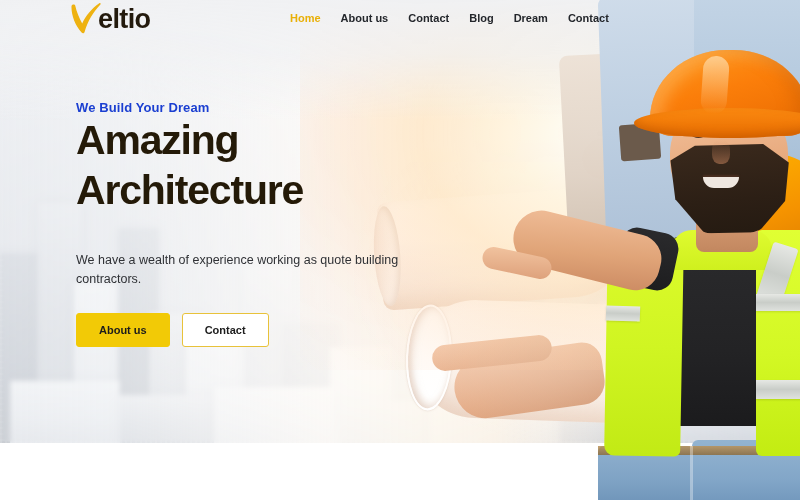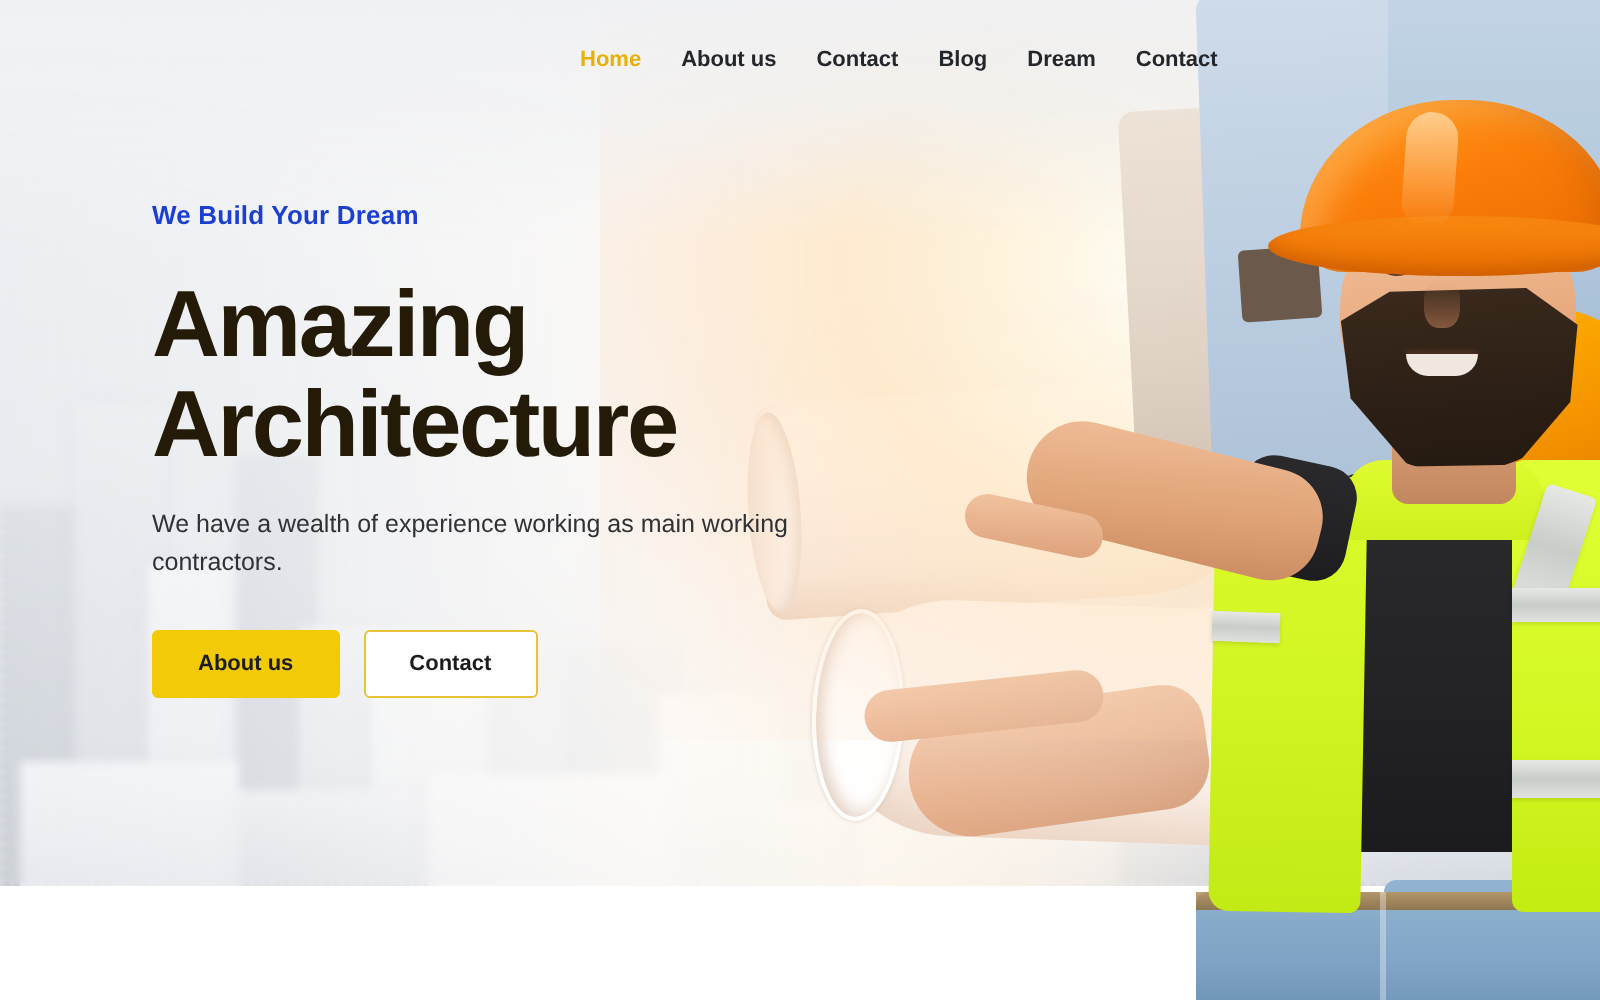--- a/index.html
+++ b/index.html
@@ -271,44 +271,43 @@
     display:flex; align-items:center; z-index:40;
   }
   .logo { position:absolute; left:68px; top:2px; display:flex; align-items:center; height:34px; }
   .logo-v { width:34px; height:32px; display:block; }
   .logo-text {
     font-size:27px; font-weight:bold; color:#231a0d; letter-spacing:-.6px;
     margin-left:-4px; line-height:1;
   }
   .nav-links {
     position:absolute; left:290px; top:0; height:36px;
-    display:flex; align-items:flex-end; gap:20px;
+    display:flex; align-items:center; gap:20px;
   }
   .nav-link {
     font-size:11px; font-weight:bold; color:#23262b;
     text-decoration:none; white-space:nowrap; cursor:pointer;
   }
   .nav-link.active { color:#e9b007; }
   .quote-btn {
     position:absolute; left:656px; top:6px;
     background:#f2ca06; color:#1c1c1c;
     font-size:11px; font-weight:bold;
     padding:8px 18px; border:none; border-radius:4px; cursor:pointer;
     white-space:nowrap;
   }
 
   
   .hero-copy { position:absolute; left:76px; top:100px; width:360px; z-index:30; }
   .eyebrow {
     font-size:13px; font-weight:bold; color:#1b3fd1; letter-spacing:.1px;
-    margin-bottom:22px;
   }
   .hero-title {
-    font-size:47px; line-height:50px; font-weight:bold;
-    color:#241a08; letter-spacing:-1.2px; margin:0 0 16px 0;
+    font-size:41px; line-height:50px; font-weight:bold;
+    color:#241a08; letter-spacing:-1.2px; margin:0 0 36px 0;
   }
   .hero-title span { display:block; }
   .hero-sub {
     font-size:12.5px; line-height:19px; color:#2f3135;
     width:330px; margin-bottom:24px;
   }
   .hero-btns { display:flex; gap:12px; }
   .btn {
     font-size:11px; font-weight:bold; border-radius:3px; cursor:pointer;
     padding:10px 22px; white-space:nowrap;
@@ -371,21 +370,21 @@
 
     <div class="flare"></div>
     <div class="top-fade"></div>
 
     <div class="hero-copy">
       <div class="eyebrow">We Build Your Dream</div>
       <h1 class="hero-title">
         <span>Amazing</span>
         <span>Architecture</span>
       </h1>
-      <p class="hero-sub">We have a wealth of experience working as main working contractors.</p>
+      <p class="hero-sub">We have a wealth of experience working as quote building contractors.</p>
       <div class="hero-btns">
         <button class="btn btn-primary">About us</button>
         <button class="btn btn-ghost">Contact</button>
       </div>
     </div>
   </section>
 
   <div class="worker">
     <div class="w-bg-apron"></div>
     <div class="w-bg-shirt-l"></div>
@@ -417,20 +416,26 @@
     <div class="w-eye l"></div>
     <div class="w-eye r"></div>
     <div class="w-helmet"></div>
 
     <div class="w-arm-tee"></div>
     <div class="w-arm"></div>
     <div class="w-finger"></div>
   </div>
 
   <nav class="nav">
+    <div class="logo">
+      <svg class="logo-v" viewBox="0 0 34 32">
+        <path d="M3.5 3.2 C3.2 12 7 22 13.6 29.6 C14.6 30.8 16.2 30.4 16.6 28.9 C19.6 18.4 25.2 9.2 32.4 1.6 C33.2 0.8 32.3 -0.4 31.3 0.3 C23.6 5.7 17.8 12.6 14.2 20.6 C11.2 14.9 8.6 8.8 7.2 2.6 C6.8 0.9 3.6 1.2 3.5 3.2 Z" fill="#eeb211"></path>
+      </svg>
+      <span class="logo-text">eltio</span>
+    </div>
 
     <div class="nav-links">
       <a class="nav-link active" href="#">Home</a>
       <a class="nav-link" href="#">About us</a>
       <a class="nav-link" href="#">Contact</a>
       <a class="nav-link" href="#">Blog</a>
       <a class="nav-link" href="#">Dream</a>
       <a class="nav-link" href="#">Contact</a>
     </div>
 

